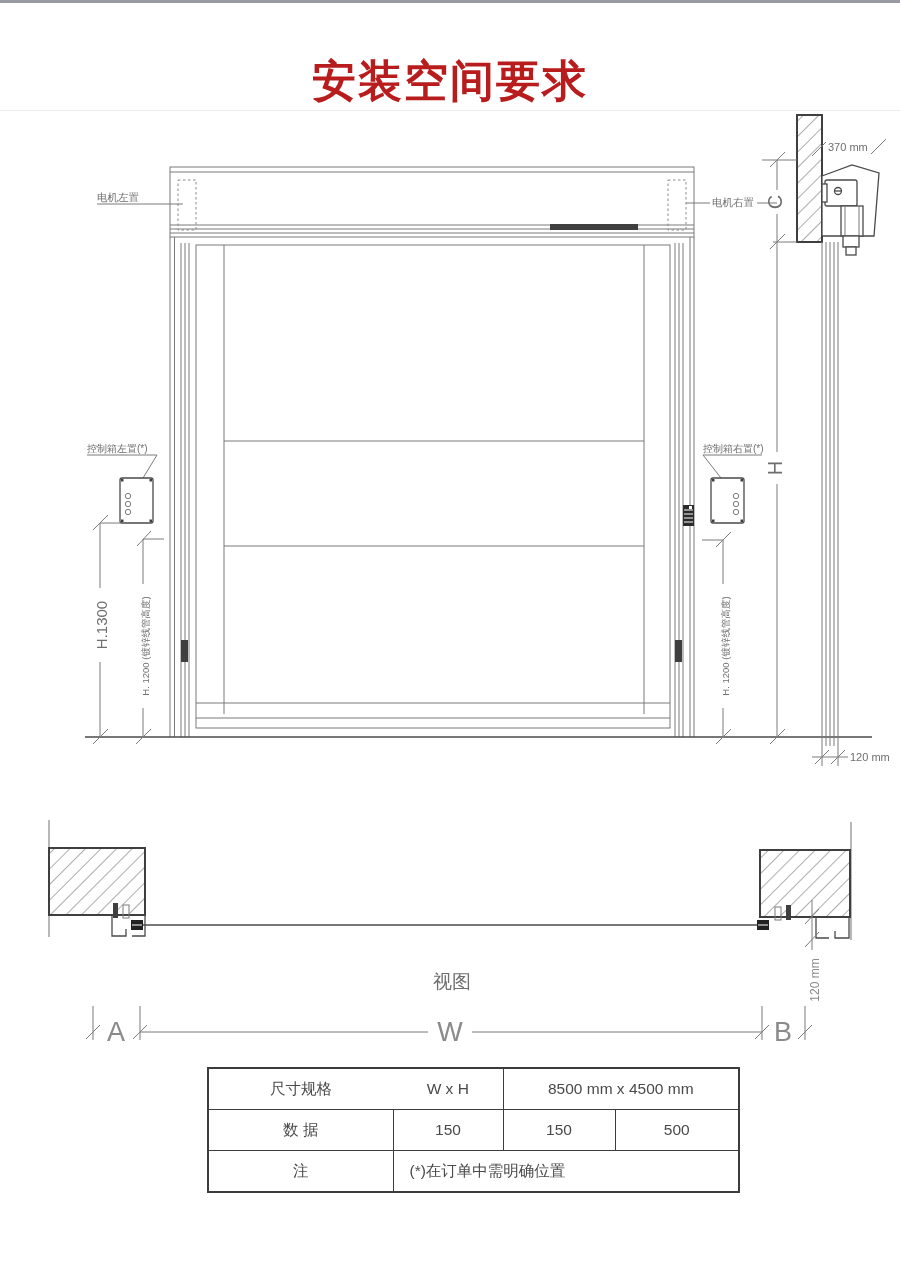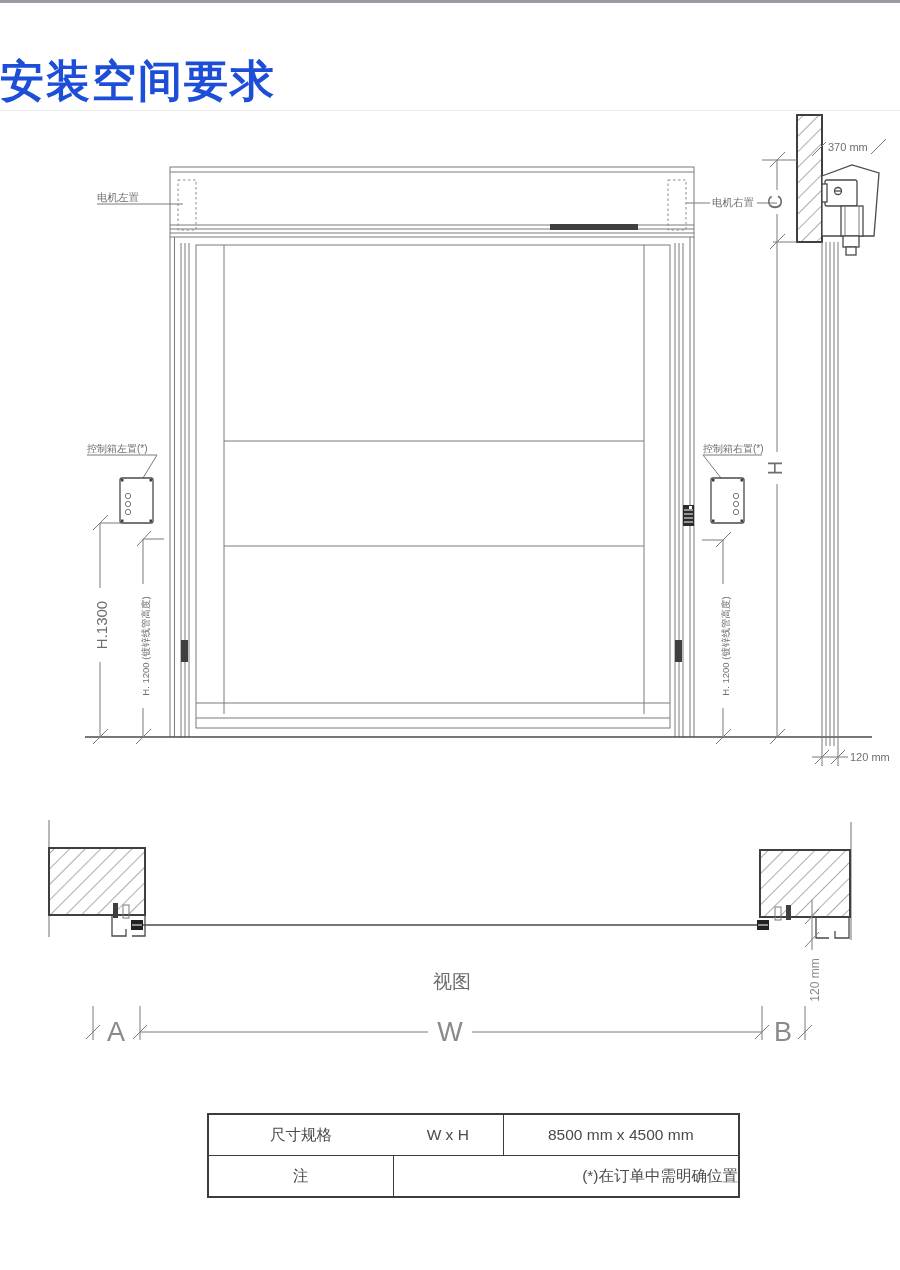--- a/index.html
+++ b/index.html
@@ -2,47 +2,47 @@
 <html><head>
 <meta charset="utf-8">
 <style>
   html,body { margin:0; padding:0; background:#fff; }
   .page {
     position:relative; width:900px; height:1270px; background:#fff;
     font-family:"Liberation Sans", sans-serif; overflow:hidden;
   }
   .topbar { position:absolute; top:0; left:0; width:900px; height:3px; }
   .title {
-    position:absolute; top:52px; left:0; width:900px; text-align:left;
-    font-size:44px; font-weight:bold; color:#1d4ed8; letter-spacing:2px;
+    position:absolute; top:52px; left:0; width:900px; text-align:center;
+    font-size:44px; font-weight:bold; color:#b91c1c; letter-spacing:2px;
   }
   .title-underline { position:absolute; top:110px; left:0; width:900px; height:1px; background:#ececec; }
   svg.drawing { position:absolute; top:0; left:0; }
 
   
   .ln   { stroke:#7b7b7b; stroke-width:1; fill:none; }
   .lnd  { stroke:#4a4a4a; stroke-width:1.3; fill:none; }
   .lnw  { stroke:#3f3f3f; stroke-width:2; fill:none; }
   .lt   { stroke:#9a9a9a; stroke-width:1.4; fill:none; }
   .dash { stroke:#8a8a8a; stroke-width:1; fill:none; stroke-dasharray:2.5 2.5; }
   .wfill{ fill:#fff; }
   .dk   { fill:#3f3f3f; }
   .txt  { fill:#6e6e6e; font-family:"Liberation Sans",sans-serif; }
   .txtd { fill:#8a8a8a; font-family:"Liberation Sans",sans-serif; }
 
   
   table.spec {
-    position:absolute; left:207px; top:1113px; width:531px;
+    position:absolute; left:207px; top:1067px; width:531px;
     border-collapse:collapse; table-layout:fixed;
     font-size:15.5px; color:#4a4a4a; border:2px solid #3c3c3c;
   }
   table.spec td { border:1.5px solid #3c3c3c; height:40px; text-align:center; padding:0; }
   table.spec td.no-r { border-right:none; }
   table.spec td.no-l { border-left:none; }
-  table.spec td.left { text-align:right; padding-left:16px; }
+  table.spec td.left { text-align:left; padding-left:16px; }
 </style>
 </head>
 <body>
 
 <div class="page">
 
   <div class="topbar" style="background:#9a9aa2"></div>
   <div class="title">安装空间要求</div>
   <div class="title-underline"></div>
 
@@ -278,19 +278,25 @@
         <col style="width:112px">
         <col style="width:124px">
       </colgroup>
     <tbody>
         <tr>
       <td class="no-r">尺寸规格</td>
       <td class="no-l">W x H</td>
       <td colspan="2">8500 mm x 4500 mm</td>
     </tr>
     <tr>
+      <td>数 据</td>
+      <td>150</td>
+      <td>150</td>
+      <td>500</td>
+    </tr>
+    <tr>
       <td>注</td>
       <td colspan="3" class="left">(*)在订单中需明确位置</td>
     </tr>
   </tbody>
     </table>
 
 </div>
 
 </body></html>

